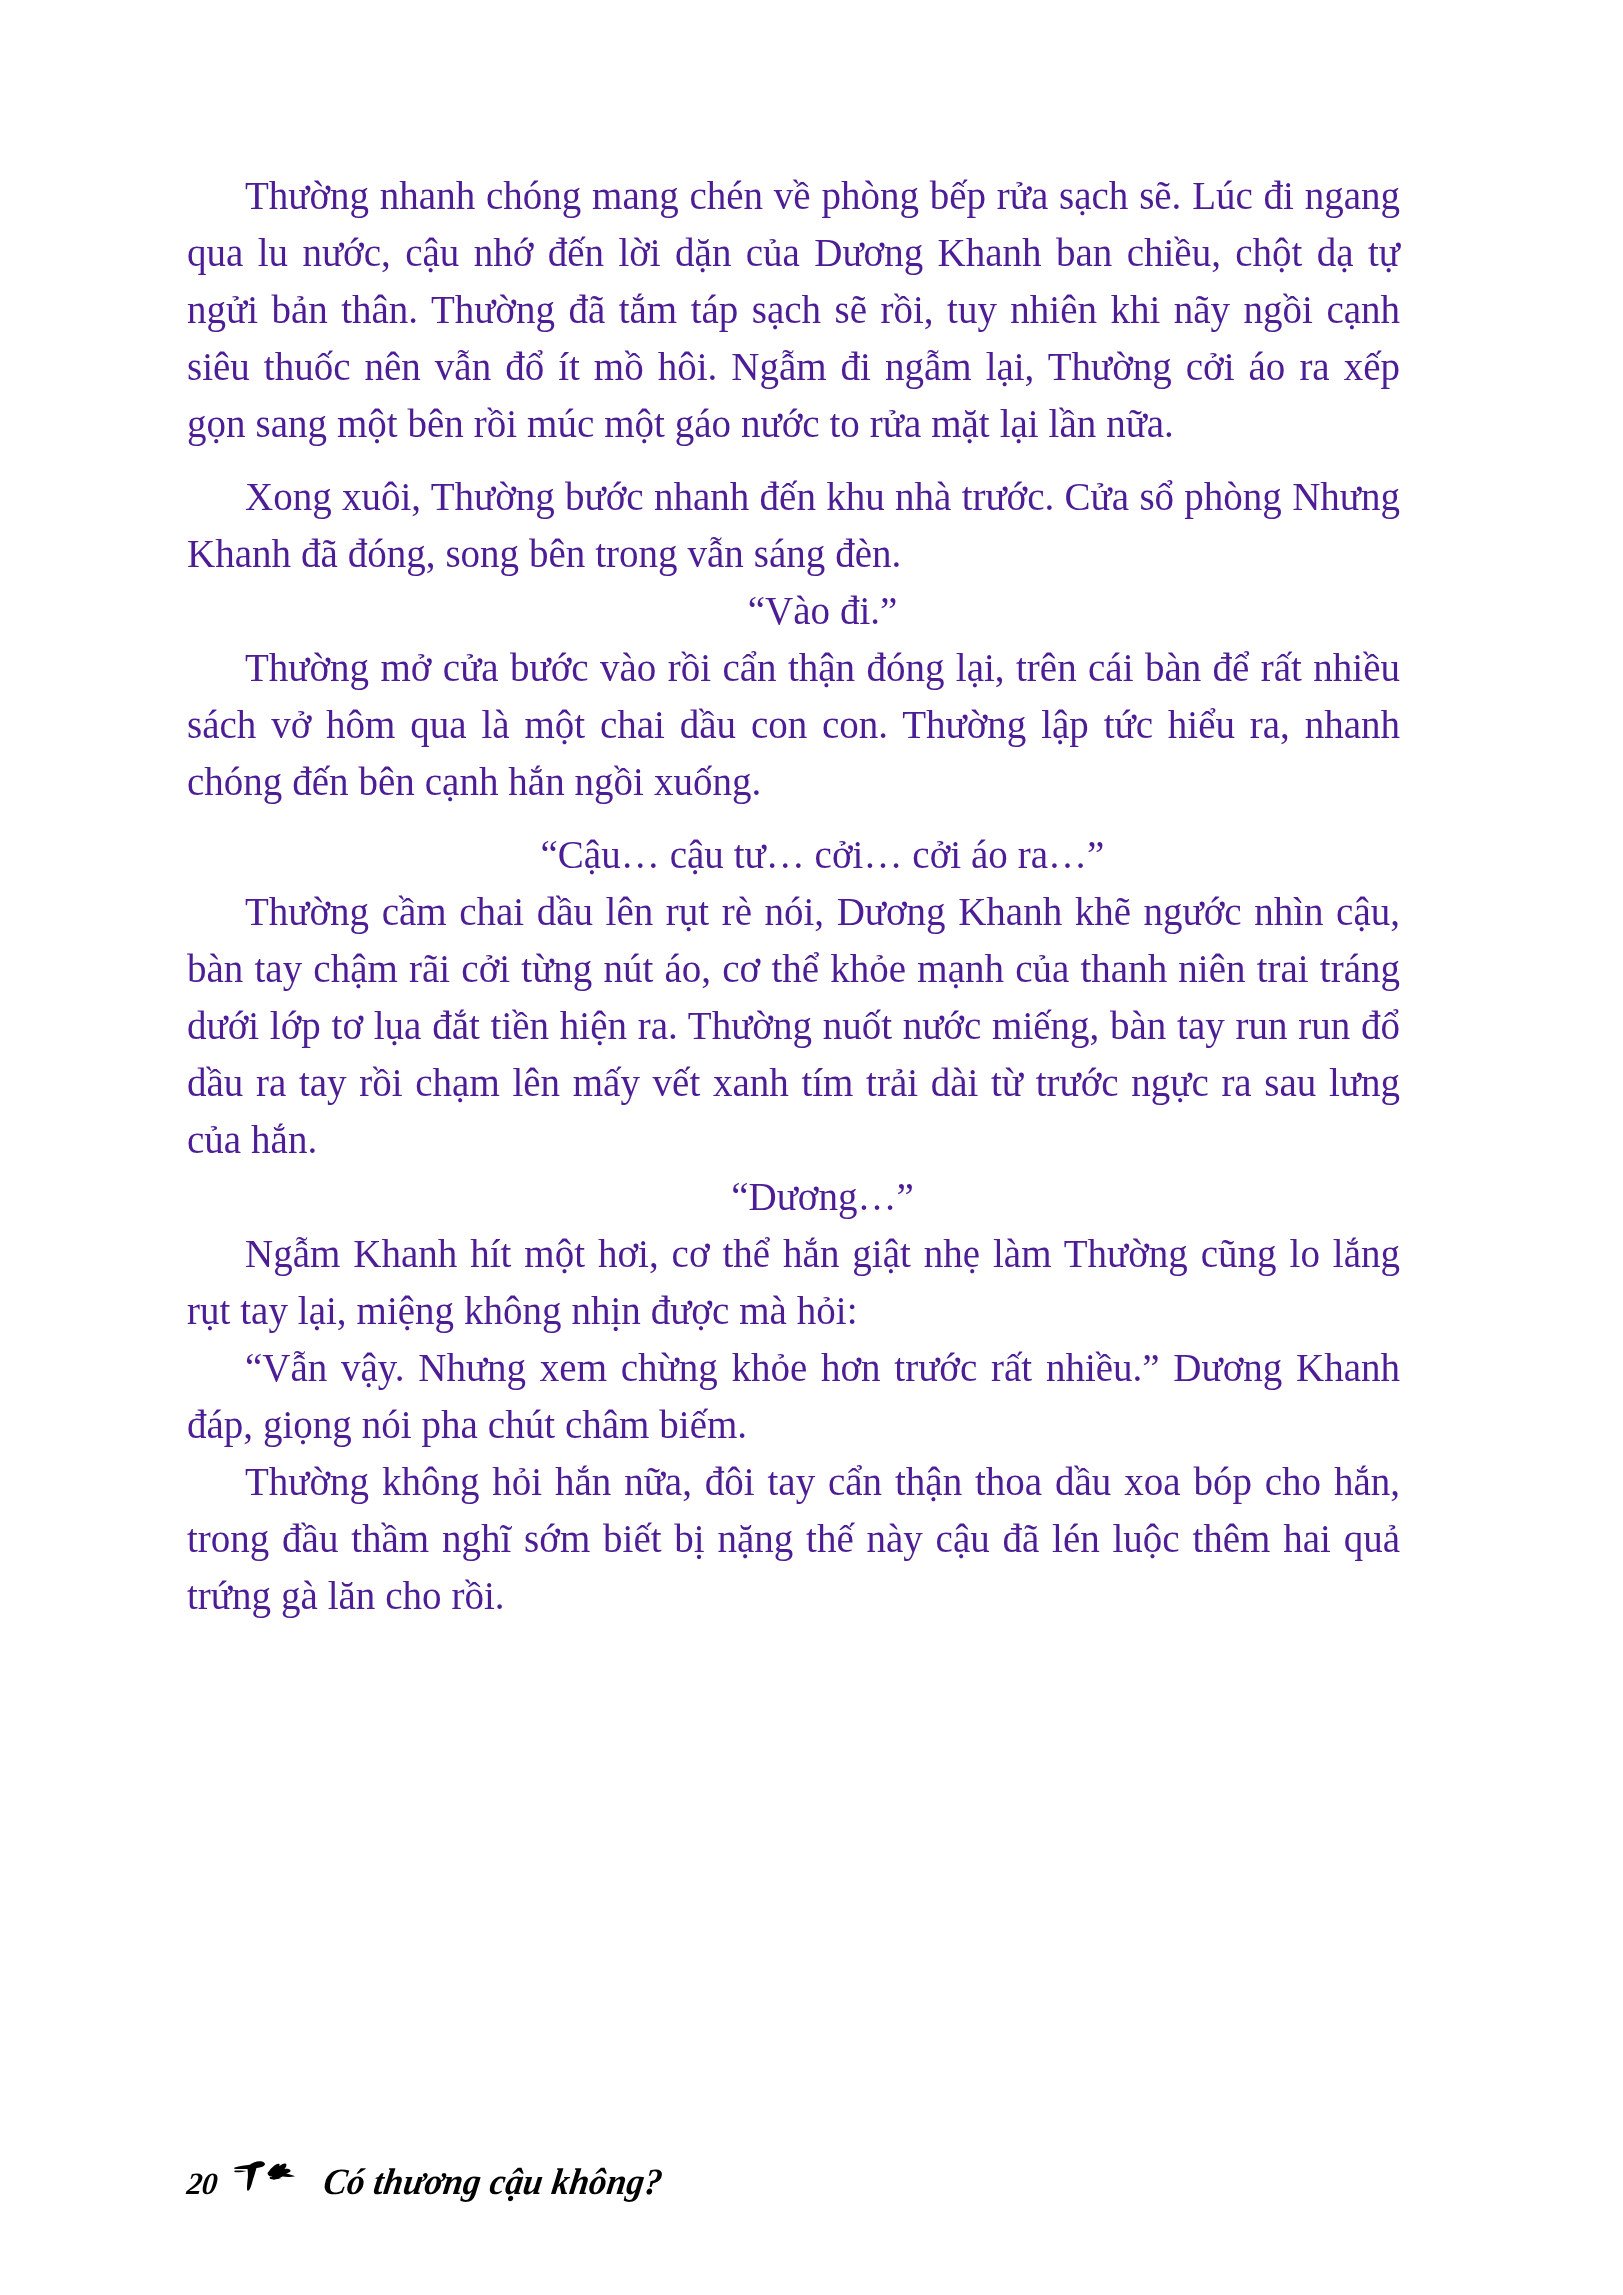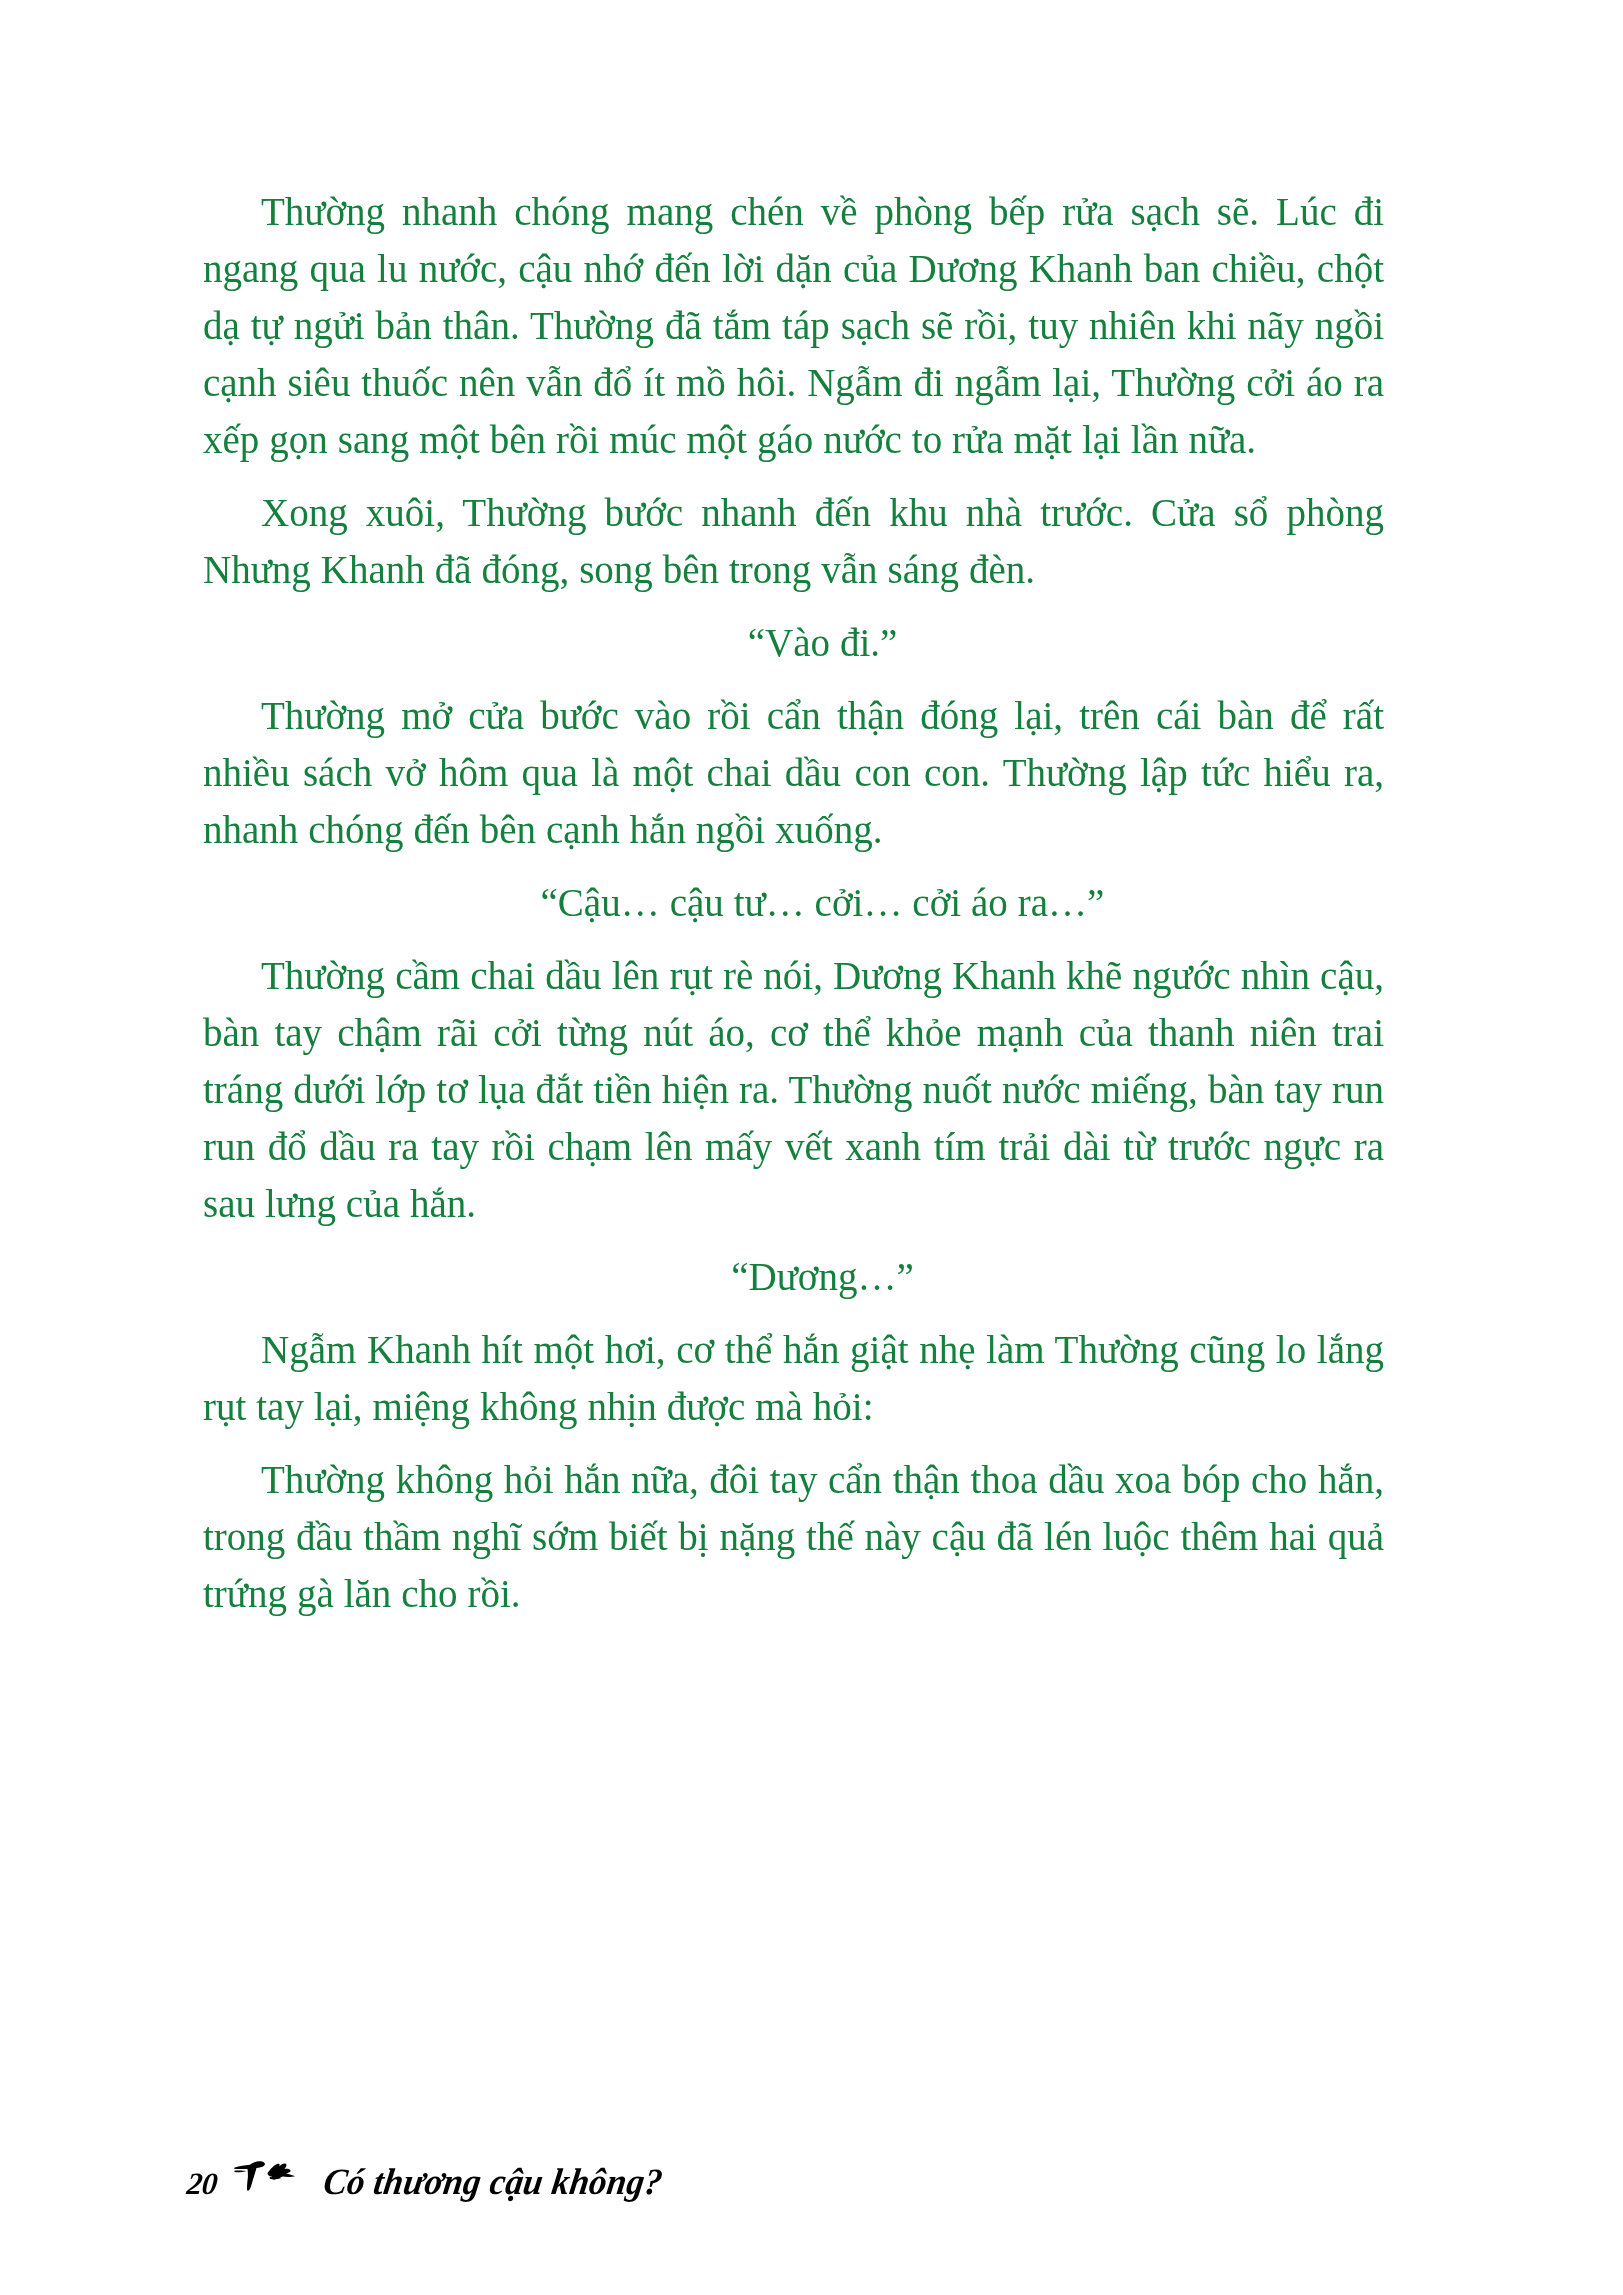--- a/index.html
+++ b/index.html
@@ -20,25 +20,25 @@
 
   
   #text-column {
     position: absolute;
     left: 187px;
     top: 167px;
     width: 1213px;
   }
 
   .para {
-    margin: 16px;
+    margin: 0;
     font-family: "Liberation Serif", "DejaVu Serif", serif;
     font-size: 39px;
     line-height: 57px;
-    color: #15803d;
+    color: #4c1d95;
     text-align: justify;
     text-justify: inter-word;
     text-indent: 58px;
     word-spacing: 0.2px;
     -webkit-font-smoothing: antialiased;
   }
 
   
   .para.gap-after {
     margin-bottom: 16px;
@@ -102,20 +102,21 @@
 
   <div id="text-column">
     <p class="para gap-after">Thường nhanh chóng mang chén về phòng bếp rửa sạch sẽ. Lúc đi ngang qua lu nước, cậu nhớ đến lời dặn của Dương Khanh ban chiều, chột dạ tự ngửi bản thân. Thường đã tắm táp sạch sẽ rồi, tuy nhiên khi nãy ngồi cạnh siêu thuốc nên vẫn đổ ít mồ hôi. Ngẫm đi ngẫm lại, Thường cởi áo ra xếp gọn sang một bên rồi múc một gáo nước to rửa mặt lại lần nữa.</p>
     <p class="para">Xong xuôi, Thường bước nhanh đến khu nhà trước. Cửa sổ phòng Nhưng Khanh đã đóng, song bên trong vẫn sáng đèn.</p>
     <p class="para dialogue">“Vào đi.”</p>
     <p class="para gap-after">Thường mở cửa bước vào rồi cẩn thận đóng lại, trên cái bàn để rất nhiều sách vở hôm qua là một chai dầu con con. Thường lập tức hiểu ra, nhanh chóng đến bên cạnh hắn ngồi xuống.</p>
     <p class="para dialogue">“Cậu… cậu tư… cởi… cởi áo ra…”</p>
     <p class="para">Thường cầm chai dầu lên rụt rè nói, Dương Khanh khẽ ngước nhìn cậu, bàn tay chậm rãi cởi từng nút áo, cơ thể khỏe mạnh của thanh niên trai tráng dưới lớp tơ lụa đắt tiền hiện ra. Thường nuốt nước miếng, bàn tay run run đổ dầu ra tay rồi chạm lên mấy vết xanh tím trải dài từ trước ngực ra sau lưng của hắn.</p>
     <p class="para dialogue">“Dương…”</p>
     <p class="para">Ngẫm Khanh hít một hơi, cơ thể hắn giật nhẹ làm Thường cũng lo lắng rụt tay lại, miệng không nhịn được mà hỏi:</p>
+    <p class="para">“Vẫn vậy. Nhưng xem chừng khỏe hơn trước rất nhiều.” Dương Khanh đáp, giọng nói pha chút châm biếm.</p>
     <p class="para">Thường không hỏi hắn nữa, đôi tay cẩn thận thoa dầu xoa bóp cho hắn, trong đầu thầm nghĩ sớm biết bị nặng thế này cậu đã lén luộc thêm hai quả trứng gà lăn cho rồi.</p>
   </div>
 
   <div id="footer">
     <span id="page-number">20</span>
 
     <svg id="crane-ornament" viewBox="0 0 150 78" xmlns="http://www.w3.org/2000/svg" aria-hidden="true">
 
       <path fill="#000000" d="M12 16 C22 13 34 11 44 10 C52 4 62 1 70 3 C76 5 78 9 74 12
                                C70 15 64 16 58 17 C56 25 53 34 50 43 C48 51 46 58 43 63

